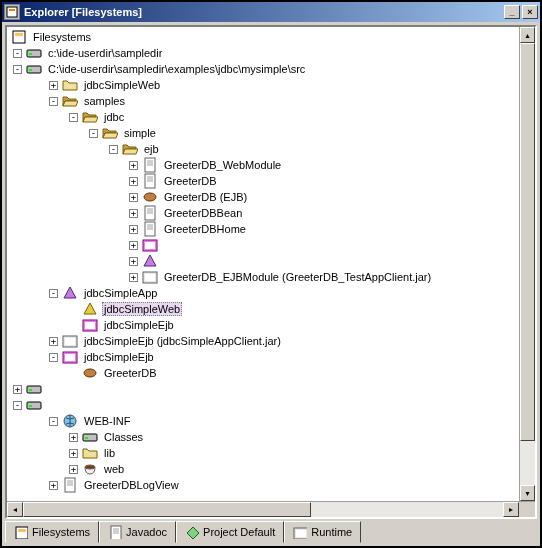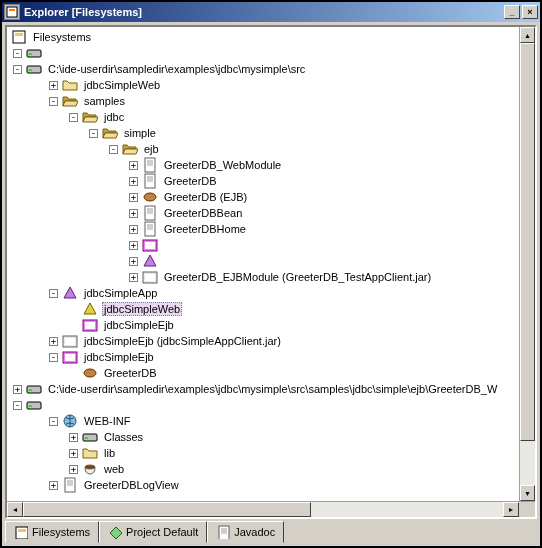--- a/index.html
+++ b/index.html
@@ -270,20 +270,21 @@
   <span class="node-label">Filesystems</span>
 </div>
 
 <div class="tree-row" style="padding-left:4px">
   <span class="toggle">-</span>
   <span class="node-icon ic-drive">
                   <svg width="16" height="16">
                     <use href="#svg-drive"></use>
                   </svg>
                 </span>
+  <span class="node-label">c:\ide-userdir\sampledir</span>
 </div>
 
 <div class="tree-row" style="padding-left:4px">
   <span class="toggle">-</span>
   <span class="node-icon ic-drive">
                   <svg width="16" height="16">
                     <use href="#svg-drive"></use>
                   </svg>
                 </span>
   <span class="node-label">C:\ide-userdir\sampledir\examples\jdbc\mysimple\src</span>
@@ -465,21 +466,20 @@
   <span class="node-label">GreeterDB</span>
 </div>
 
 <div class="tree-row" style="padding-left:4px">
   <span class="toggle">+</span>
   <span class="node-icon ic-drive">
                   <svg width="16" height="16">
                     <use href="#svg-drive"></use>
                   </svg>
                 </span>
-  <span class="node-label">C:\ide-userdir\sampledir\examples\jdbc\mysimple\src\samples\jdbc\simple\ejb\GreeterDB_W</span>
 </div>
 <div class="tree-row" style="padding-left:4px">
   <span class="toggle">-</span>
   <span class="node-icon ic-drive">
                   <svg width="16" height="16">
                     <use href="#svg-drive"></use>
                   </svg>
                 </span>
 </div>
 <div class="tree-row" style="padding-left:40px">
@@ -553,28 +553,36 @@
         <span class="tab-icon">
             <svg width="14" height="14">
               <use href="#svg-filesystems"></use>
             </svg>
           </span>
         <span>Filesystems</span>
       </div>
       <div class="tab">
         <span class="tab-icon">
             <svg width="14" height="14">
+              <use href="#svg-page"></use>
+            </svg>
+          </span>
+        <span>Javadoc</span>
+      </div>
+      <div class="tab">
+        <span class="tab-icon">
+            <svg width="14" height="14">
               <use href="#svg-diamond"></use>
             </svg>
           </span>
         <span>Project Default</span>
       </div>
       <div class="tab">
         <span class="tab-icon">
             <svg width="14" height="14">
-              <use href="#svg-page"></use>
+              <use href="#svg-module-b"></use>
             </svg>
           </span>
-        <span>Javadoc</span>
+        <span>Runtime</span>
       </div>
     </div>
   </div>
 </div>
 
 </body></html>

